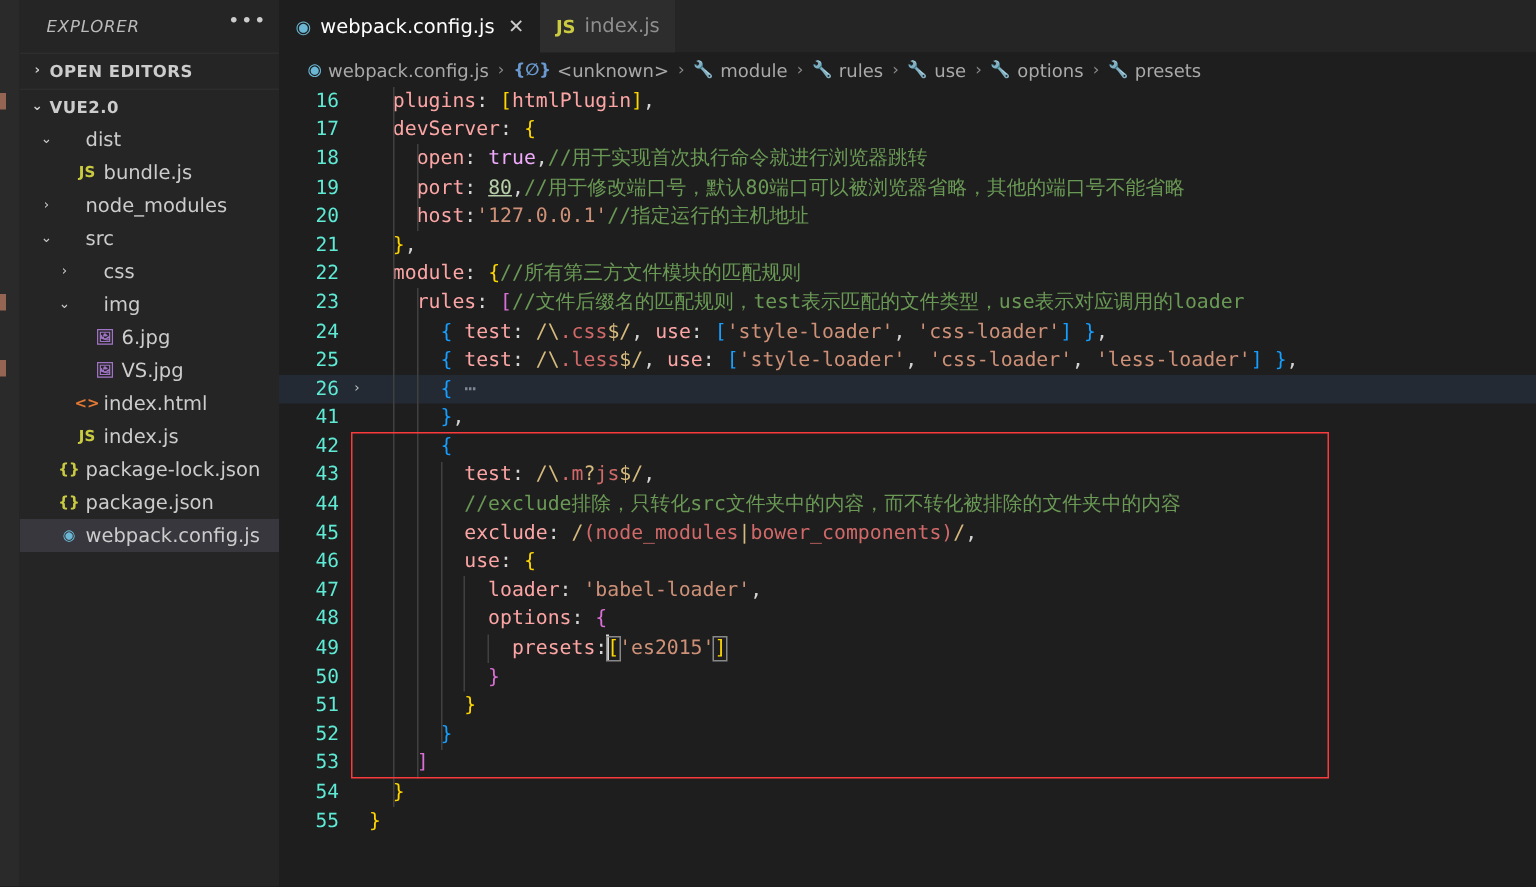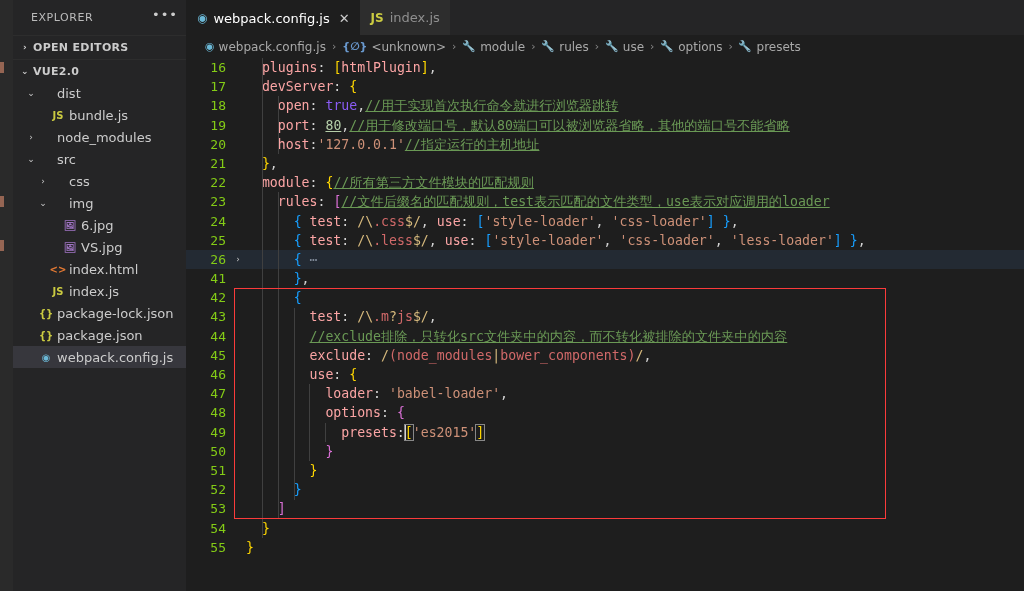--- a/index.html
+++ b/index.html
@@ -51,20 +51,21 @@
   }
   .sidebar-header {
     height: 35px;
     display: flex;
     align-items: center;
     padding: 0 8px 0 18px;
     color: #bbbbbb;
     font-size: 11px;
     letter-spacing: .55px;
     flex: 0 0 35px;
+    font-style: italic;
   }
   .sidebar-header .title { flex: 1 1 auto; }
   .ellipsis-icon {
     color: #cccccc;
     font-size: 13px;
     letter-spacing: 1px;
     line-height: 8px;
     padding-bottom: 6px;
     cursor: pointer;
   }
@@ -232,21 +233,21 @@
     display: flex;
     align-items: center;
     white-space: pre;
     position: relative;
   }
   .cline.folded { background: #232a33; }
   .gutter {
     width: 44px;
     flex: 0 0 44px;
     text-align: right;
-    color: #84cc16;
+    color: #5eead4;
     font-size: 13px;
     padding-right: 4px;
     box-sizing: border-box;
     -moz-user-select: none;
   }
   .fold-chev {
     width: 16px;
     flex: 0 0 16px;
     text-align: center;
     color: #c5c5c5;
@@ -256,22 +257,22 @@
   .ctext {
     flex: 1 1 auto;
     white-space: pre;
     position: relative;
     min-width: 0;
   }
   .t-key    { color: #fca5a5; }
   .t-punct  { color: #d4d4d4; }
   .t-str    { color: #ce9178; }
   .t-num    { color: #b5cea8; text-decoration: underline; }
-  .t-kw     { color: #8b5cf6; }
-  .t-com    { color: #6a9955; text-decoration: underline; }
+  .t-kw     { color: #f0abfc; }
+  .t-com    { color: #6a9955; }
   .t-rx     { color: #d16969; }
   .t-rxop   { color: #d7ba7d; }
   .t-brace1 { color: #ffd700; }
   .t-brace2 { color: #da70d6; }
   .t-brace3 { color: #179fff; }
   .t-fold   { color: #7d8795; }
 
   
   .guides {
     position: absolute;

